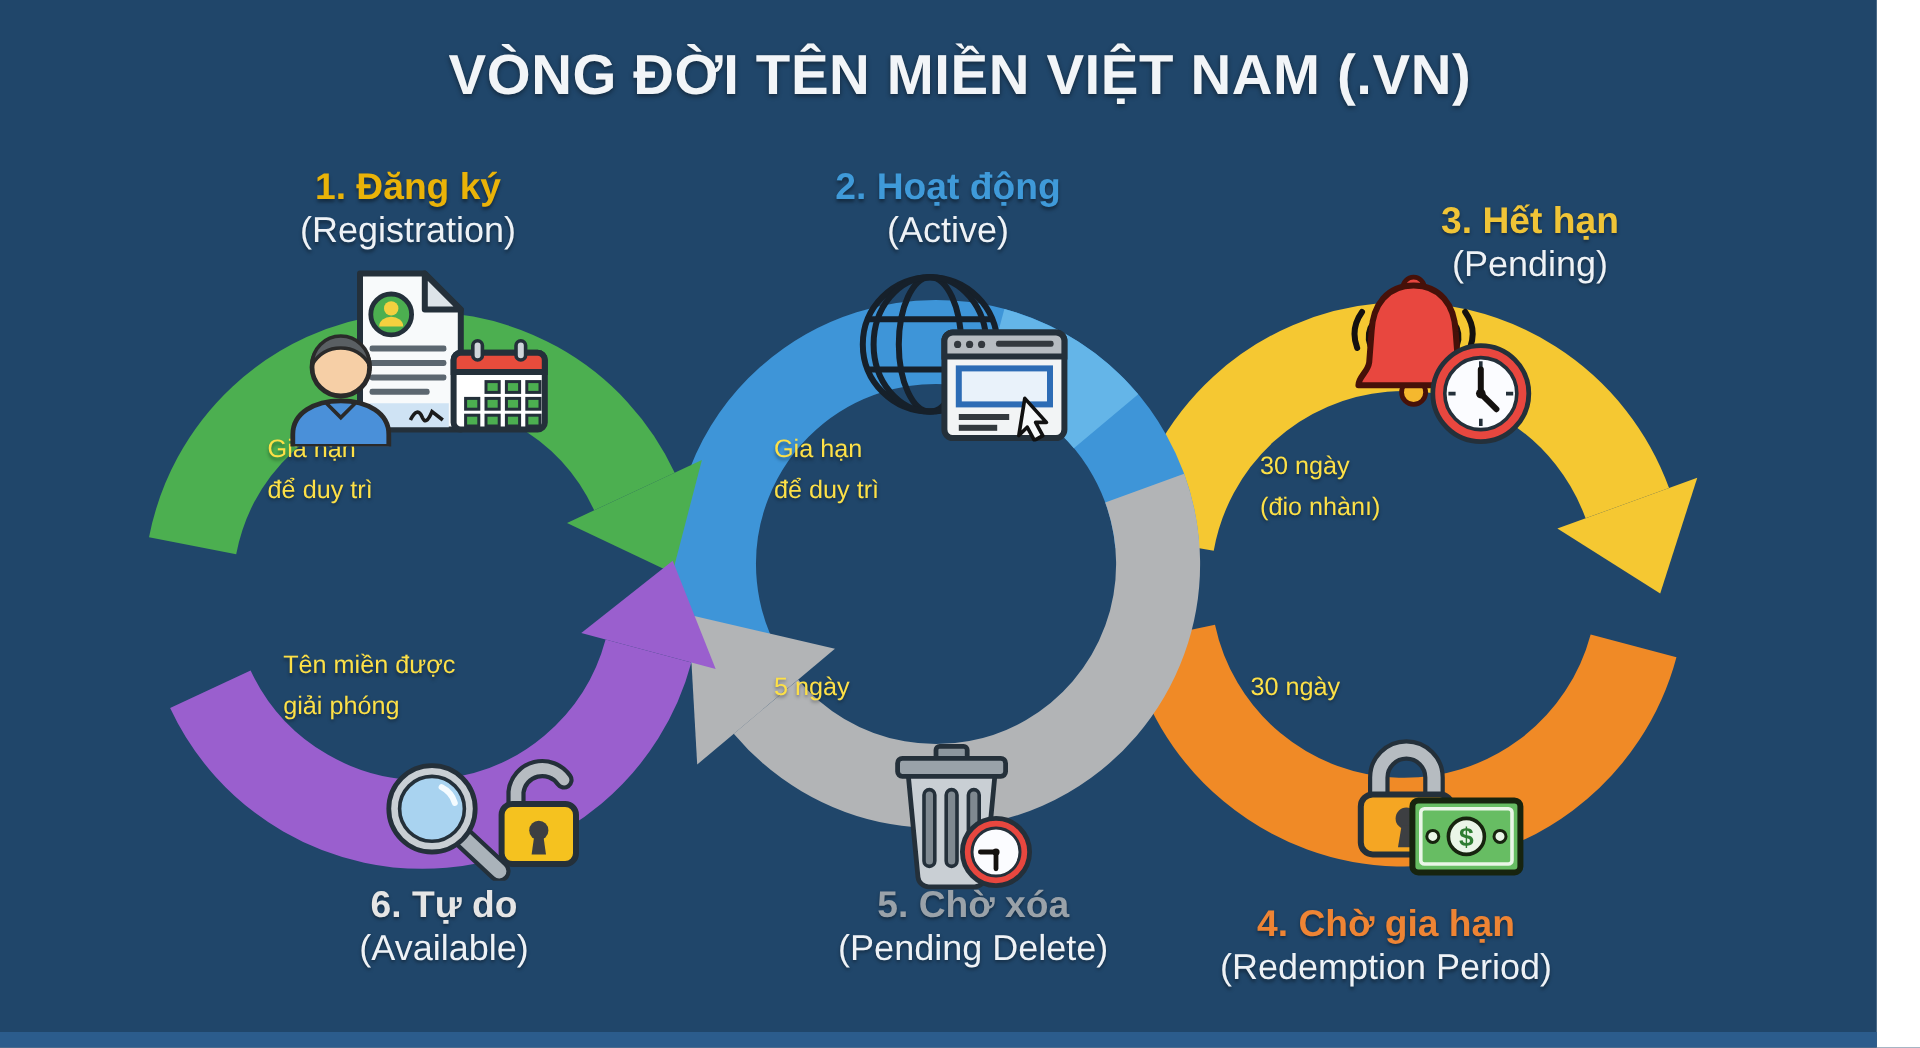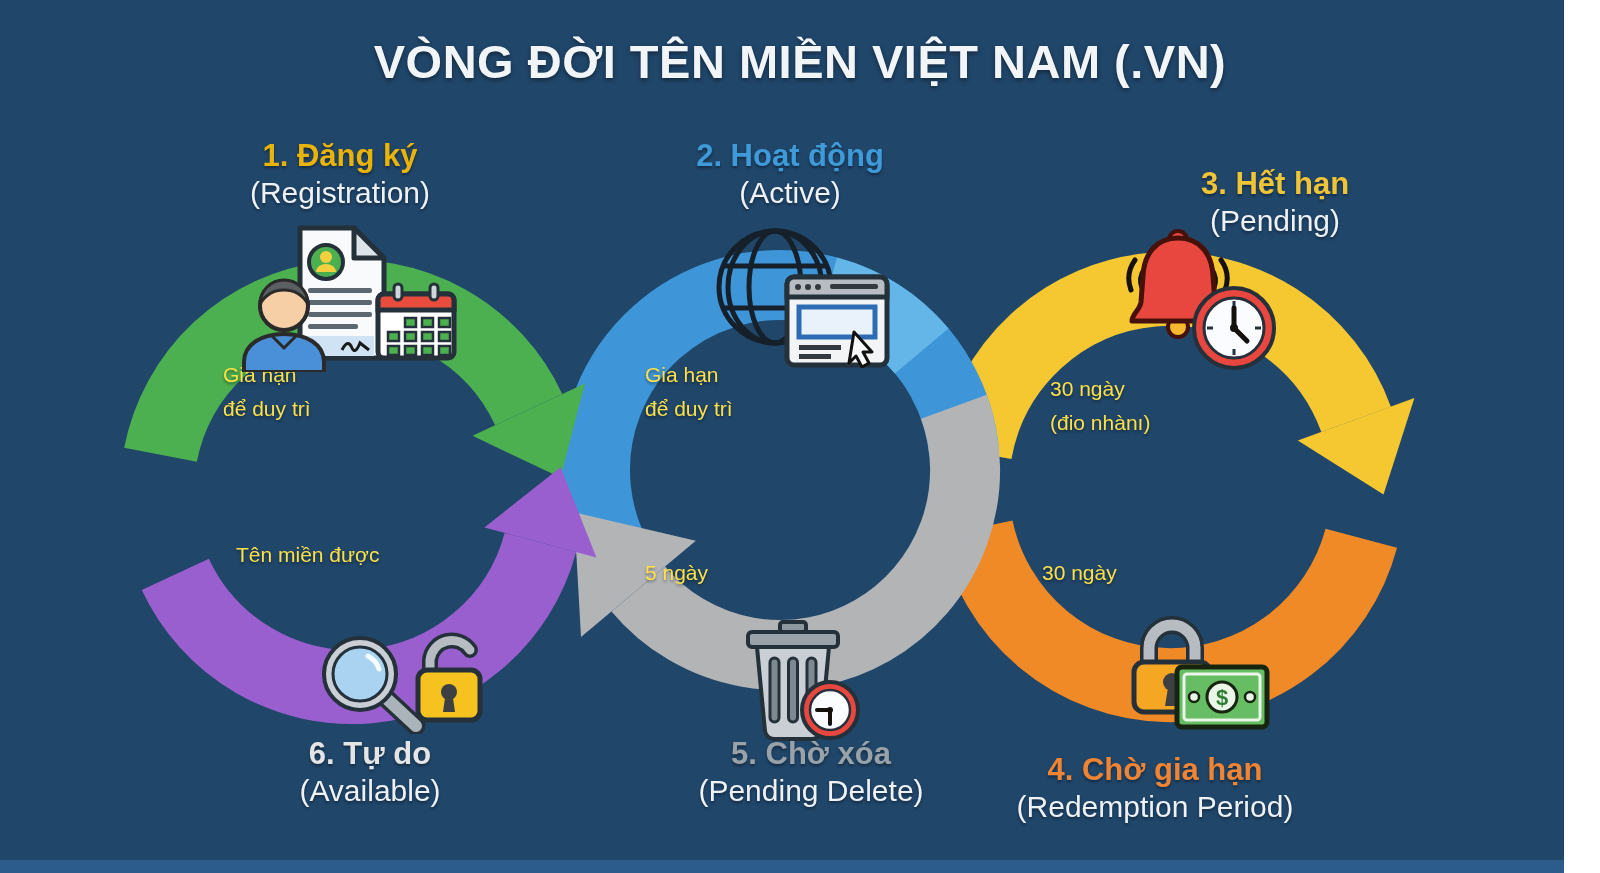--- a/index.html
+++ b/index.html
@@ -85,20 +85,21 @@
   <div class="note n2">
     <div>Gia hạn</div>
     <div>để duy trì</div>
   </div>
   <div class="note n3">
     <div>30 ngày</div>
     <div>(đio nhànı)</div>
   </div>
   <div class="note n4">
     <div>Tên miền được</div>
+    <div>giải phóng</div>
   </div>
   <div class="note n5">
     <div>5 ngày</div>
   </div>
   <div class="note n6">
     <div>30 ngày</div>
   </div>
 
   <svg class="icon" style="left:292px;top:222px;" width="98" height="142" viewBox="0 0 98 142">
     <path d="M8 6 h54 l30 30 v100 h-84 z" fill="#f8fafb" stroke="#24303a" stroke-width="5" stroke-linejoin="round"></path>

